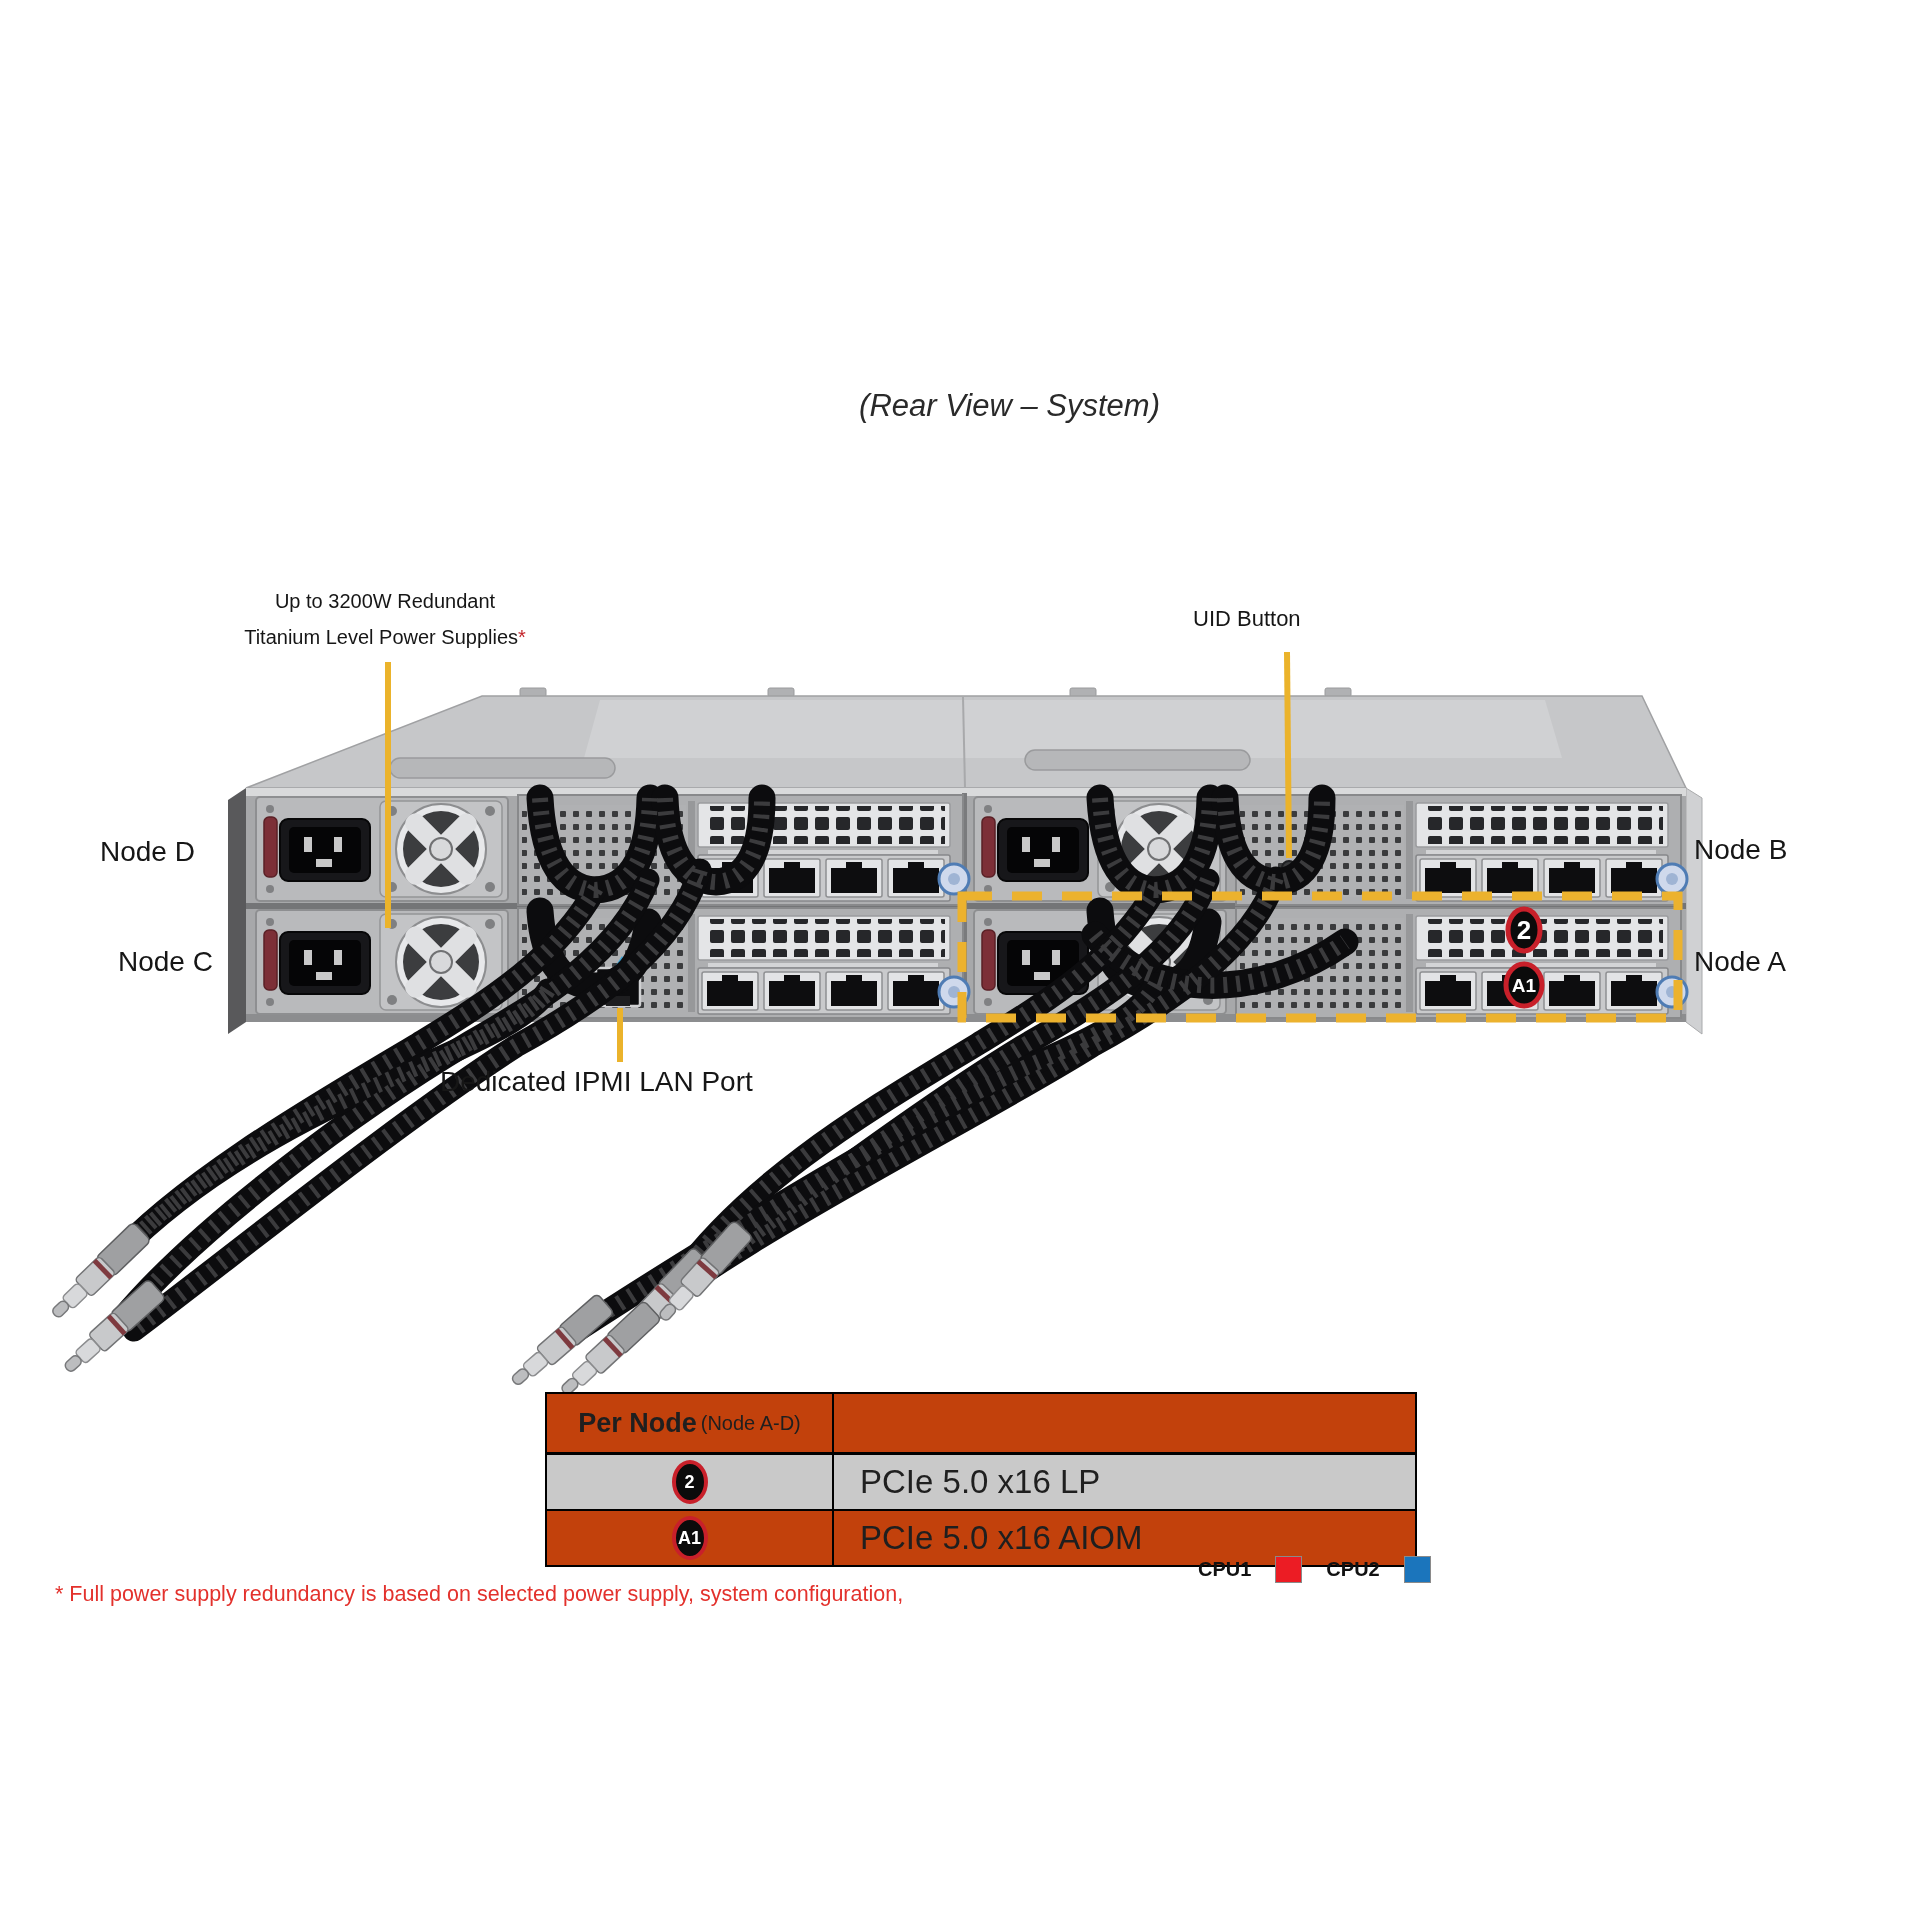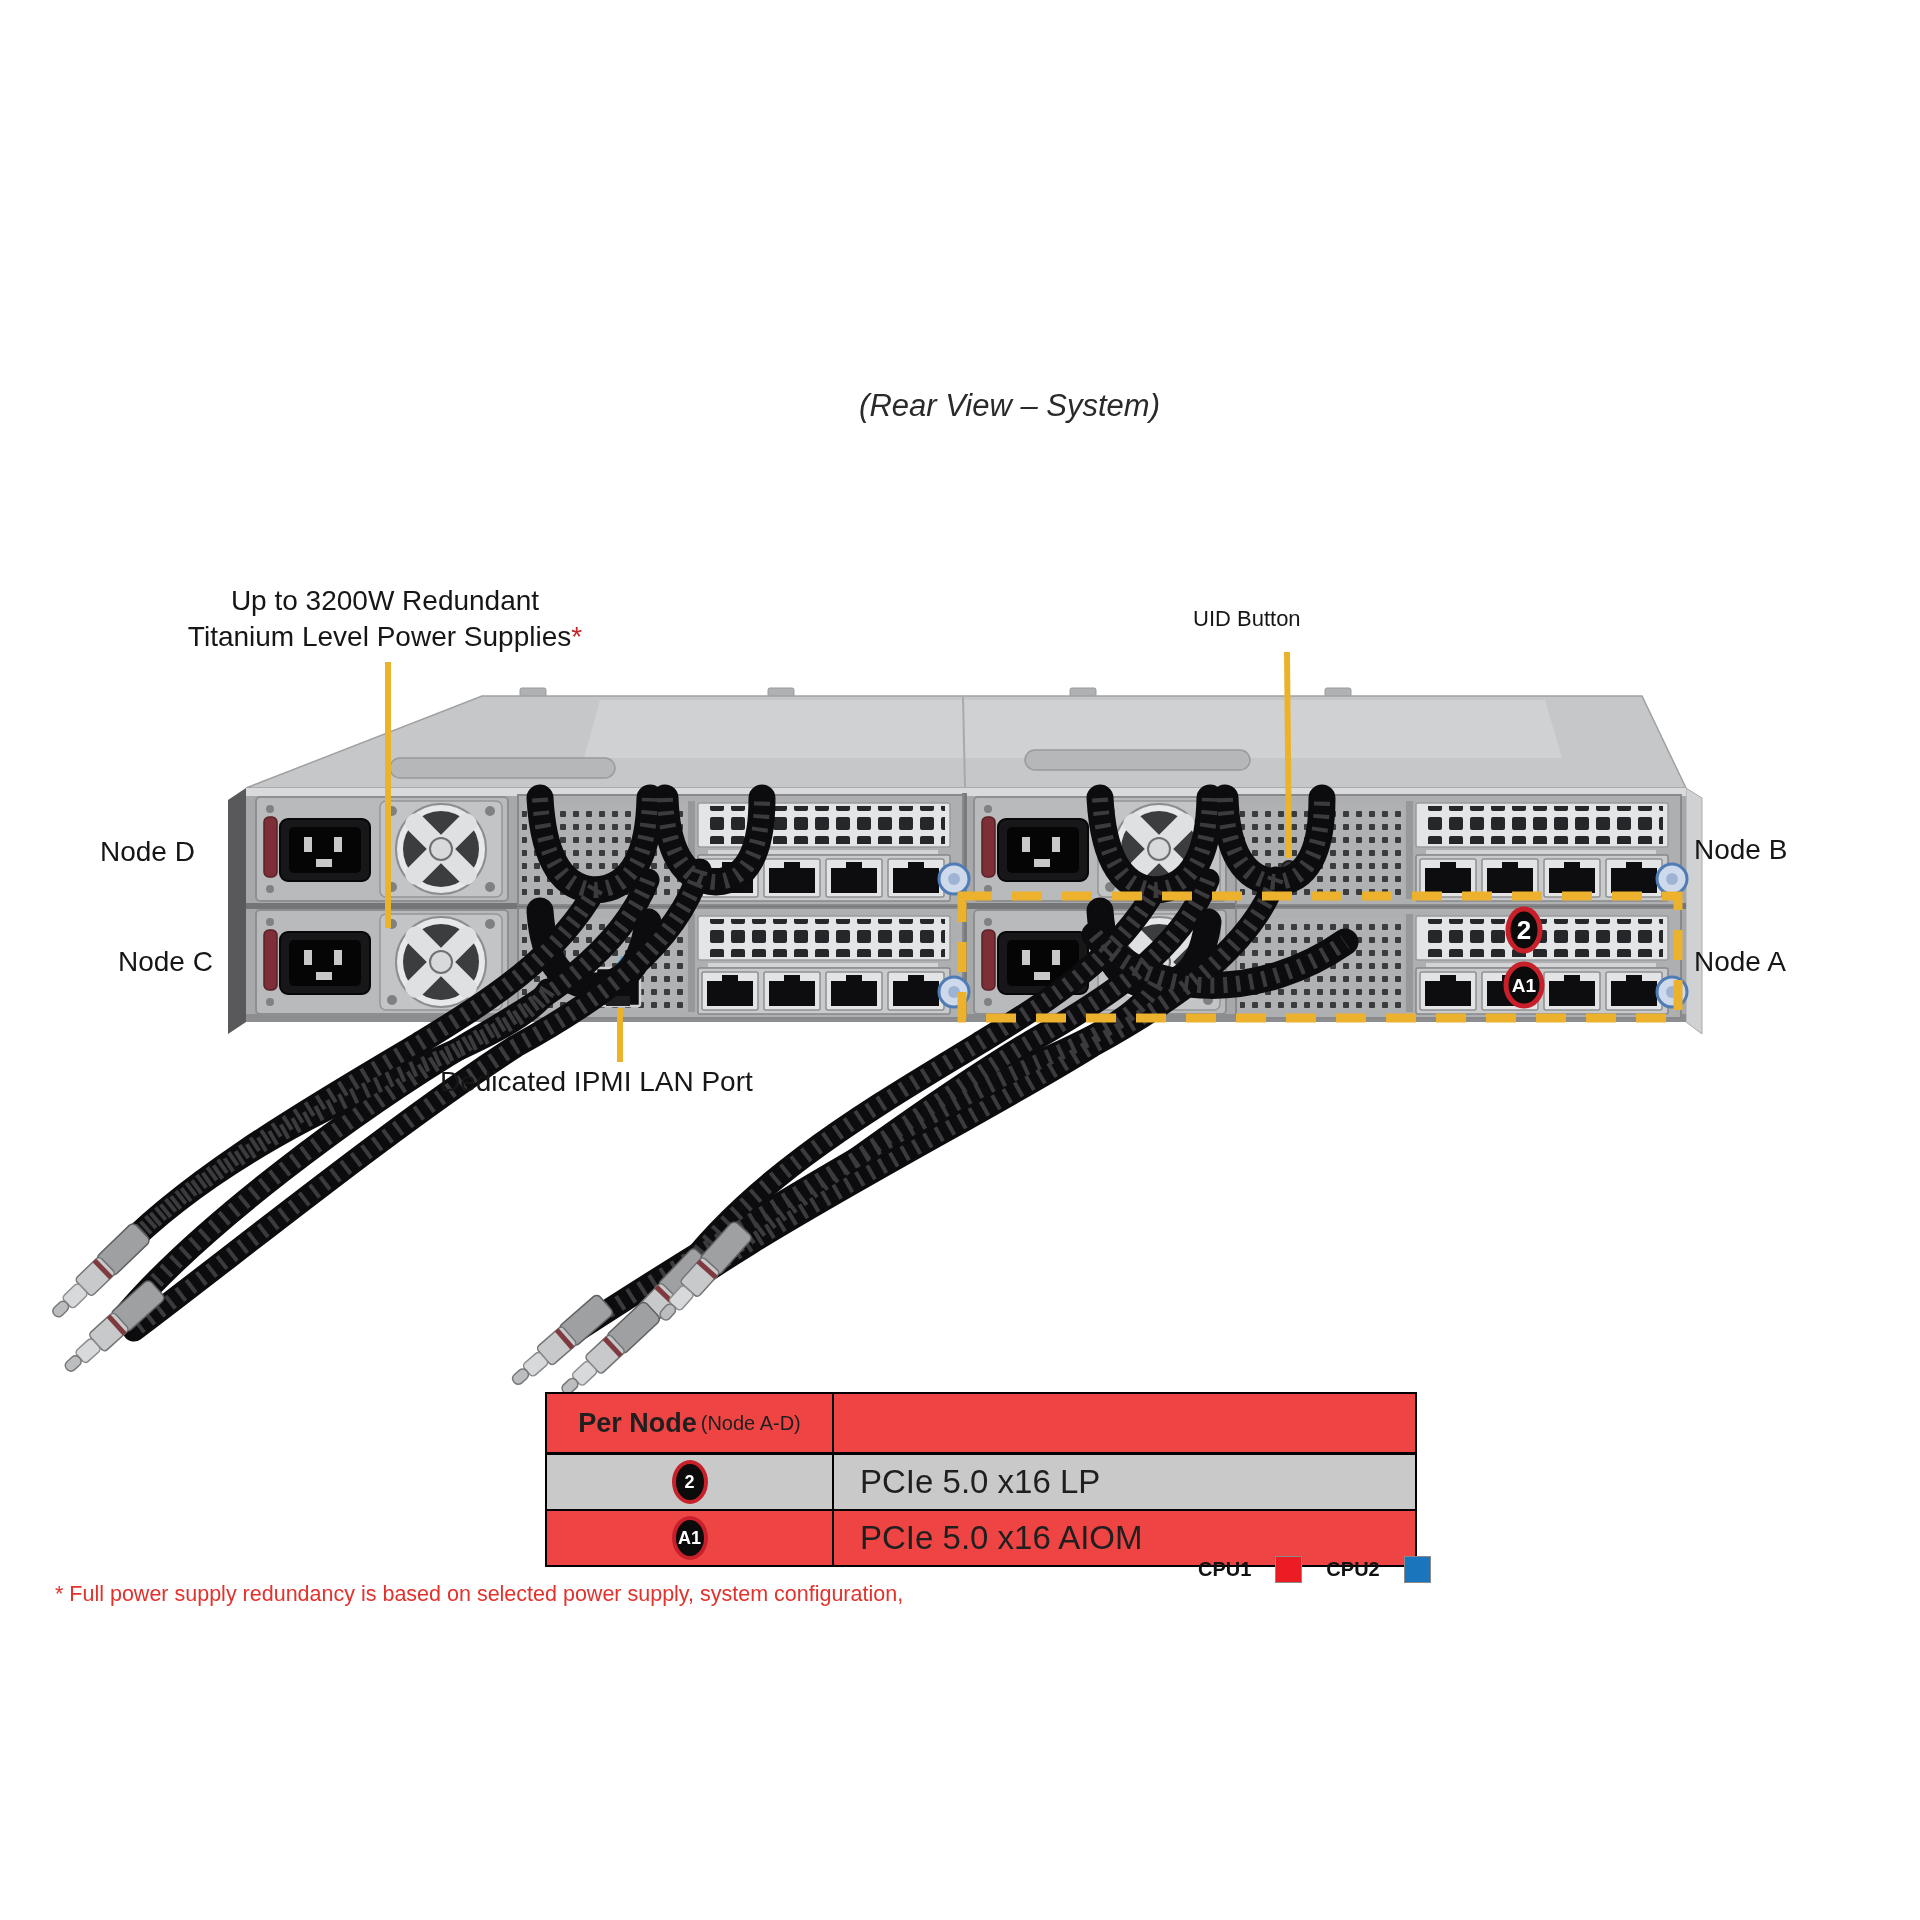--- a/index.html
+++ b/index.html
@@ -3,26 +3,26 @@
 <meta charset="utf-8">
 <style>
   html,body{margin:0;padding:0;background:#ffffff;}
   .canvas{position:relative;width:1920px;height:1920px;background:#ffffff;overflow:hidden;
           font-family:"Liberation Sans", sans-serif;color:#1f1f1f;}
   .layer{position:absolute;left:0;top:0;}
   .lbl{position:absolute;font-size:28px;color:#161616;letter-spacing:0px;white-space:nowrap;}
   .title{position:absolute;left:760px;top:388px;width:400px;text-align:right;
          font-size:31px;font-style:italic;color:#2a2a2a;}
   .psu-label{position:absolute;left:165px;top:583px;width:440px;text-align:center;
-             font-size:28px;line-height:36px;color:#161616;}
+             font-size:20px;line-height:36px;color:#161616;}
   .red-star{color:#c4262c;}
   .uid-label{position:absolute;left:1193px;top:606px;font-size:22px;color:#161616;}
   .ipmi-label{position:absolute;left:440px;top:1066px;font-size:28px;color:#161616;}
   
-  .slot-table{position:absolute;left:545px;top:1392px;width:868px;border:2px solid #000;background:#ef4444;}
+  .slot-table{position:absolute;left:545px;top:1392px;width:868px;border:2px solid #000;background:#c2410c;}
   .t-header{display:flex;height:58px;border-bottom:3px solid #000;align-items:center;}
   .t-row{display:flex;height:54px;align-items:center;}
   .t-row + .t-row{border-top:2px solid #000;}
   .t-row.gray{background:#c9c9c9;}
   .t-col1{width:285px;flex:0 0 285px;height:100%;border-right:2px solid #000;
           display:flex;align-items:center;justify-content:center;}
   .t-col2{flex:1;height:100%;display:flex;align-items:center;}
   .t-header .t-col2{justify-content:center;font-weight:bold;font-size:25px;}
   .per-node{font-weight:bold;font-size:27px;}
   .per-node-small{font-size:20px;margin-left:4px;}

